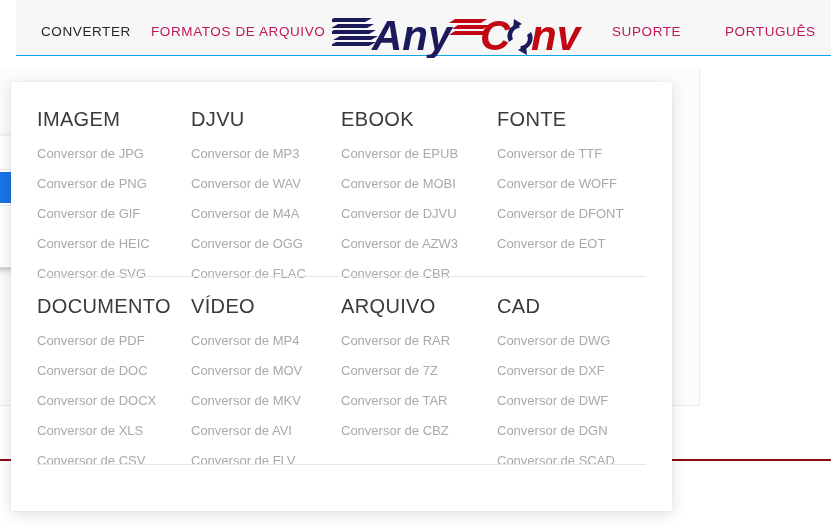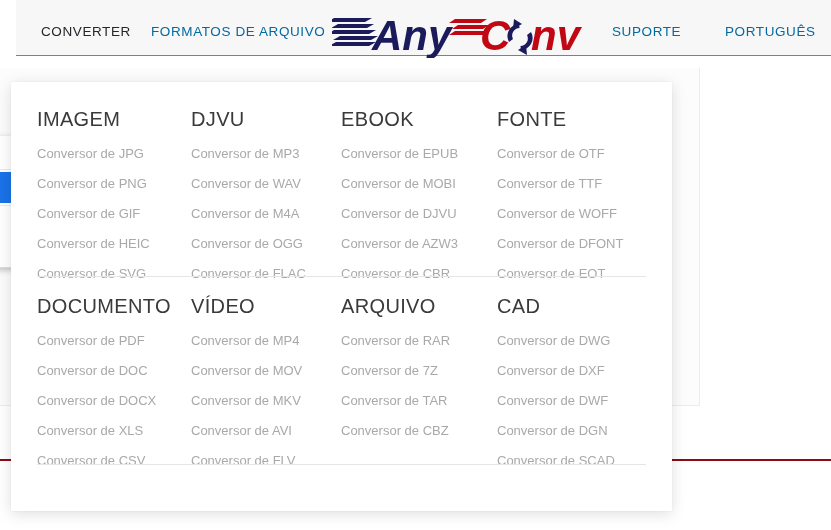--- a/index.html
+++ b/index.html
@@ -71,21 +71,21 @@
   }
   .nav-item {
     position: absolute;
     top: 24px;
     font-size: 13.5px;
     letter-spacing: .6px;
     white-space: nowrap;
     cursor: pointer;
   }
   .nav-active { color: #23272b; }
-  .nav-muted  { color: #0369a1; }
+  .nav-muted  { color: #be185d; }
 
   .logo {
     position: absolute;
     left: 316px; top: 10px;
     width: 250px; height: 48px;
     cursor: pointer;
   }
   .logo svg { display: block; }
 
   
@@ -224,21 +224,20 @@
       <div class="mcol c3">
         <div class="mcat">EBOOK</div>
         <a class="mlink">Conversor de EPUB</a>
         <a class="mlink">Conversor de MOBI</a>
         <a class="mlink">Conversor de DJVU</a>
         <a class="mlink">Conversor de AZW3</a>
         <a class="mlink">Conversor de CBR</a>
       </div>
       <div class="mcol c4">
         <div class="mcat">FONTE</div>
-        <a class="mlink">Conversor de OTF</a>
         <a class="mlink">Conversor de TTF</a>
         <a class="mlink">Conversor de WOFF</a>
         <a class="mlink">Conversor de DFONT</a>
         <a class="mlink">Conversor de EOT</a>
       </div>
     </div>
 
     <div class="mega-divider d1"></div>
 
     <div class="mega-block b2">

